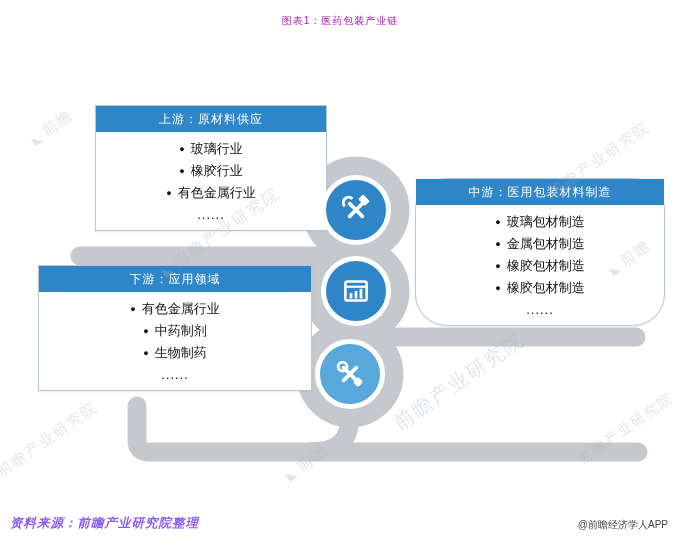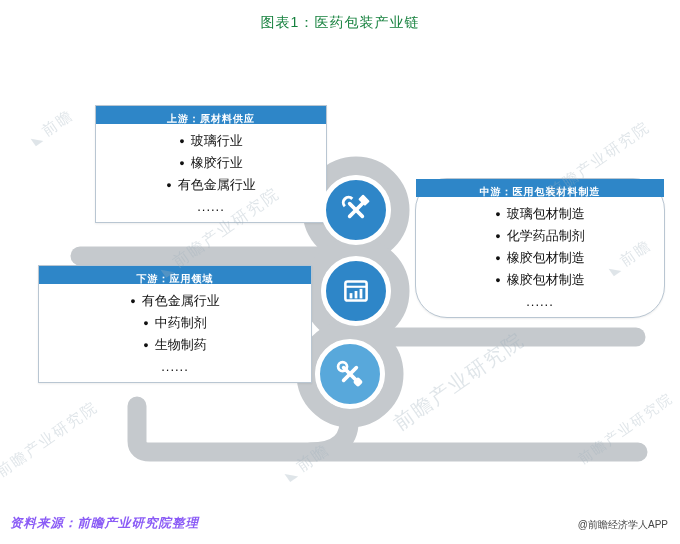--- a/index.html
+++ b/index.html
@@ -2,30 +2,30 @@
 <html><head>
 <meta charset="utf-8">
 <style>
   html,body { margin:0; padding:0; background:#fff; }
   .canvas {
     position:relative; width:680px; height:544px; background:#ffffff;
     font-family:"Liberation Sans","DejaVu Sans",sans-serif; overflow:hidden;
   }
   .page-title {
     position:absolute; top:14px; left:0; width:100%;
-    text-align:center; font-size:14px; color:#15803d; letter-spacing:1px; z-index:5;
+    text-align:center; font-size:10px; color:#a21caf; letter-spacing:1px; z-index:5;
   }
   
   .flow-svg { position:absolute; left:0; top:0; z-index:1; }
 
   
   .box { position:absolute; z-index:3; background:#fff; border:1px solid #b9c6d2; box-shadow:0 1px 2px rgba(0,0,0,.07); }
   .box-header {
-    background:#2e86c8; color:#fff; font-weight:bold; font-size:10px;
-    text-align:center; height:18px; line-height:26px; letter-spacing:1px;
+    background:#2e86c8; color:#fff; font-weight:normal; font-size:12px;
+    text-align:center; height:26px; line-height:26px; letter-spacing:1px;
   }
   .box-body { padding:6px 4px 5px; }
   .item { font-size:13px; color:#111; text-align:center; line-height:21px; white-space:nowrap; }
   .bullet { font-size:9px; margin-right:6px; vertical-align:1px; color:#111; }
   .more { letter-spacing:1px; }
 
   .upstream   { left:95px;  top:105px; width:230px; }
   .midstream  { left:415px; top:178px; width:248px;border-radius:32px; }
   .downstream { left:38px;  top:265px; width:272px; }
 
@@ -89,21 +89,21 @@
       <div class="item"><span class="bullet">●</span><span>橡胶行业</span></div>
       <div class="item"><span class="bullet">●</span><span>有色金属行业</span></div>
       <div class="item more">......</div>
     </div>
   </div>
 
   <div class="box midstream">
     <div class="box-header">中游：医用包装材料制造</div>
     <div class="box-body">
       <div class="item"><span class="bullet">●</span><span>玻璃包材制造</span></div>
-      <div class="item"><span class="bullet">●</span><span>化学药品制剂</span></div>
+      <div class="item"><span class="bullet">●</span><span>金属包材制造</span></div>
       <div class="item"><span class="bullet">●</span><span>橡胶包材制造</span></div>
       <div class="item"><span class="bullet">●</span><span>橡胶包材制造</span></div>
       <div class="item more">......</div>
     </div>
   </div>
 
   <div class="box downstream">
     <div class="box-header">下游：应用领域</div>
     <div class="box-body">
       <div class="item"><span class="bullet">●</span><span>有色金属行业</span></div>

